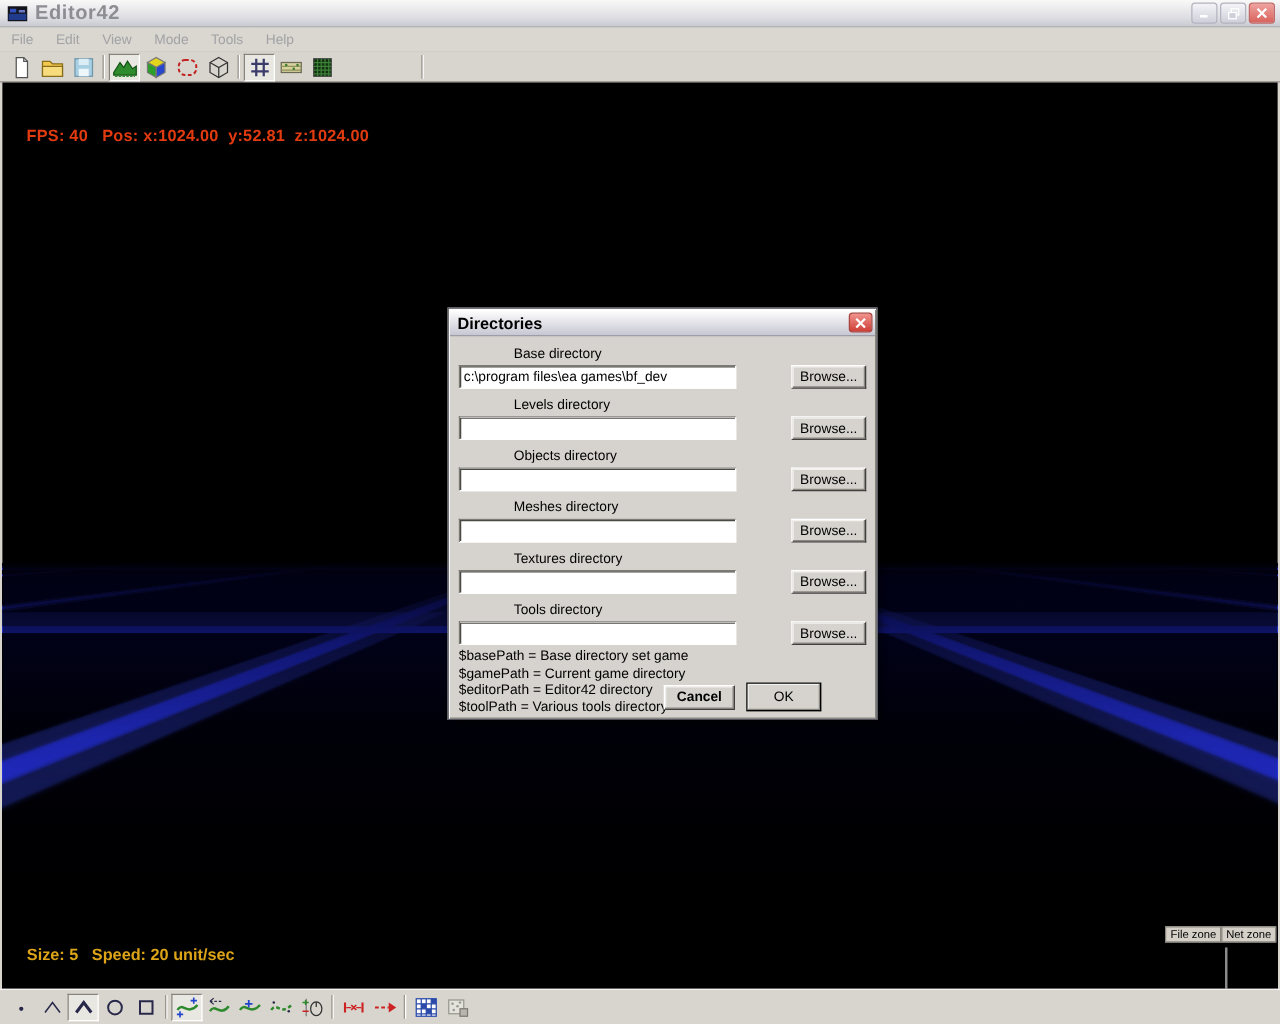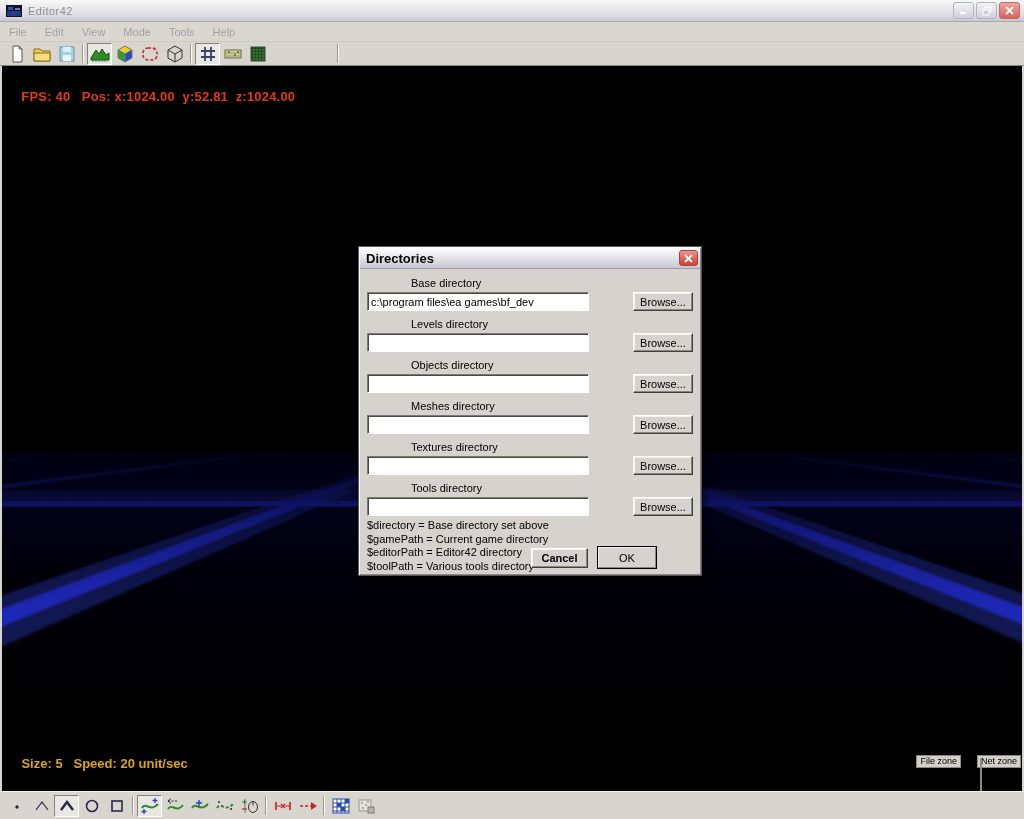--- a/index.html
+++ b/index.html
@@ -7,21 +7,21 @@
   body { font-family:"Liberation Sans", sans-serif; background:#d8d5ce; position:relative; }
 
   
   .titlebar {
     position:absolute; top:0; left:0; right:0; height:22px;
     background:linear-gradient(#f9f9f8,#dcdce2 70%,#c9c9d2);
     border-bottom:1px solid #a8a8b0;
     display:flex; align-items:center; padding:0 4px;
   }
   .app-icon { width:16px; height:16px; margin:0 6px 0 2px; }
-  .app-title { font-size:11px; font-weight:normal; color:#8d8d93; letter-spacing:.5px; }
+  .app-title { font-size:16px; font-weight:bold; color:#8d8d93; letter-spacing:.5px; }
   .win-buttons { margin-left:auto; display:flex; gap:2px; }
   .win-btn {
     width:21px; height:17px; border-radius:3px;
     background:linear-gradient(#f4f4f8,#cfcfda);
     border:1px solid #b3b3c0;
     display:flex; align-items:center; justify-content:center;
     font-size:10px; color:#fff; cursor:default;
   }
   .win-btn svg { display:block; }
   .win-btn.close { background:linear-gradient(#efa3a0,#d9625c); border-color:#c06a66; }
@@ -68,28 +68,28 @@
   .horizon-fade {
     position:absolute; inset:0; pointer-events:none;
     background:linear-gradient(to bottom,
       #000 0%, #000 52.6%,
       rgba(1,1,22,.93) 54.5%,
       rgba(2,3,38,.6) 62%,
       rgba(0,0,28,.28) 72%,
       rgba(0,0,0,0) 90%);
   }
   .hud-top {
-    position:absolute; top:8px; left:4px; font-size:13px; font-weight:bold;
+    position:absolute; top:20px; left:4px; font-size:13px; font-weight:bold;
     letter-spacing:.2px; white-space:pre;
   }
   .hud-bottom {
     position:absolute; bottom:5px; left:5px; font-size:13px; font-weight:bold;
     white-space:pre;
   }
-  .zone-tabs { position:absolute; right:1px; bottom:23px; display:flex;gap:16px; }
+  .zone-tabs { position:absolute; right:1px; bottom:37px; display:flex; }
   .zone-chip {
     font-size:9px; line-height:11px; padding:0 3px; color:#000;
     background:#d4d0c8; border:1px solid #8a877f;
   }
   .zone-line { position:absolute; right:40px; bottom:0; width:2px; height:33px; background:#8a8a8a; }
 
   
   .dialog {
     position:absolute; left:358px; top:246px; width:344px; height:330px; z-index:10;
     background:#d6d3ce;
@@ -315,21 +315,21 @@
     </div>
     <div class="dlg-field">
       <div class="dlg-label">Tools directory</div>
       <div class="dlg-row">
         <input class="dlg-input" value="" style="">
         <button class="btn browse-btn">Browse...</button>
       </div>
     </div>
   </div>
   <div class="dlg-info">
-    <div>$directory = Base directory set above</div>
+    <div>$basePath = Base directory set game</div>
     <div>$gamePath = Current game directory</div>
     <div>$editorPath = Editor42 directory</div>
     <div>$toolPath = Various tools directory</div>
   </div>
   <button class="btn cancel-btn">Cancel</button>
   <button class="btn ok-btn">OK</button>
 </div>
 
 <div class="toolbar-bottom">
   <div class="tb-btn">

